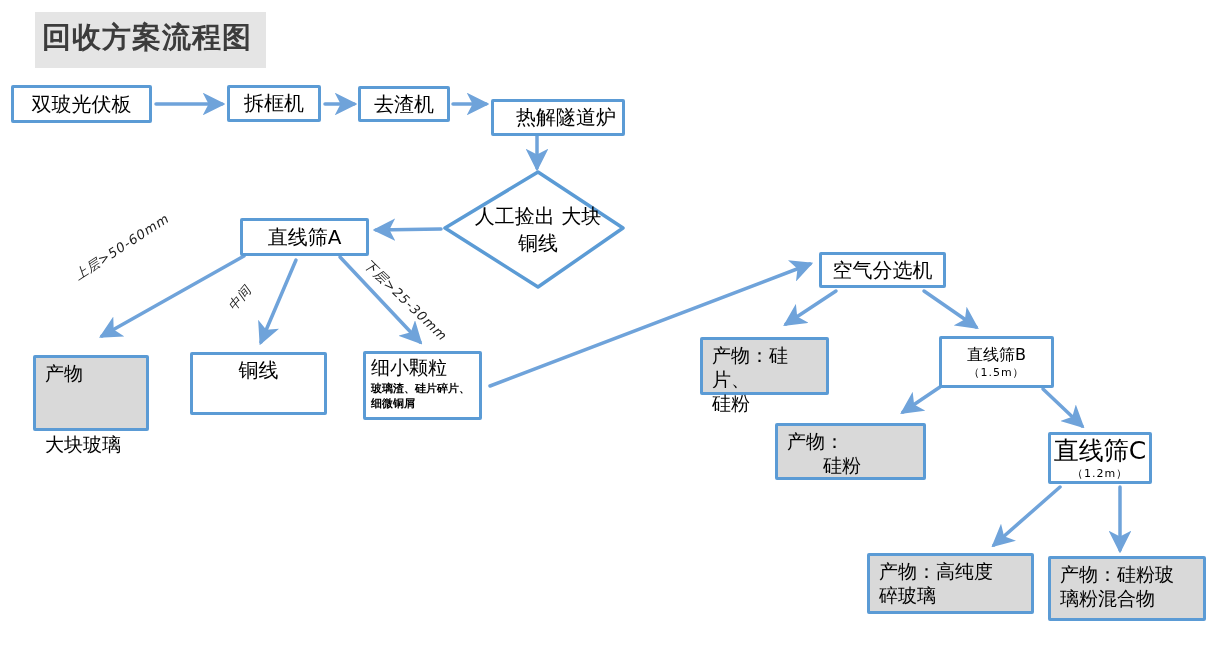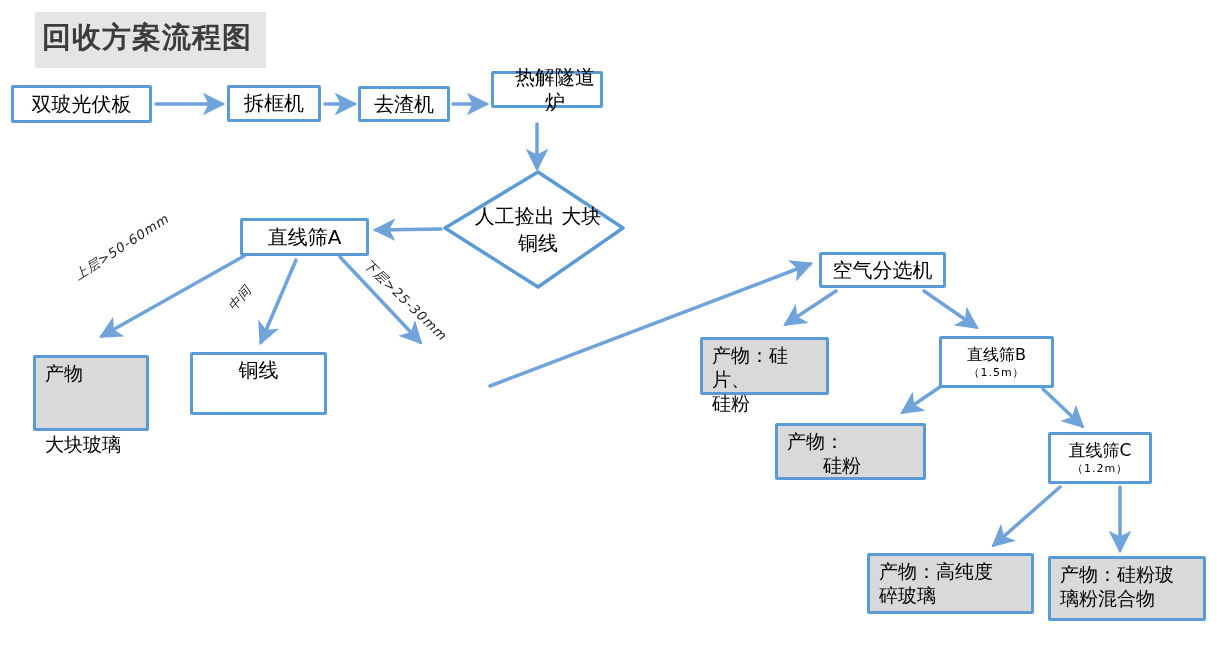--- a/index.html
+++ b/index.html
@@ -75,58 +75,62 @@
     <line x1="1043" y1="389" x2="1082" y2="426" marker-end="url(#ah)"></line>
     <line x1="1060" y1="487" x2="994" y2="545" marker-end="url(#ah)"></line>
     <line x1="1120" y1="487" x2="1120" y2="550" marker-end="url(#ah)"></line>
   </svg>
 
   <div class="page-title">回收方案流程图</div>
 
   <div class="box" style="left:11px; top:85px; width:141px; height:38px;">双玻光伏板</div>
   <div class="box" style="left:227px; top:85px; width:94px; height:37px;">拆框机</div>
   <div class="box" style="left:358px; top:86px; width:92px; height:36px;">去渣机</div>
-  <div class="box" style="left:491px; top:71px; width:112px; height:37px;padding-left:16px;">热解隧道炉</div>
+  <div class="box" style="left:491px; top:99px; width:134px; height:37px;padding-left:16px;">热解隧道炉</div>
 
   <div class="diamond-text">
     <span class="line">人工捡出</span>
     <span class="line">大块铜线</span>
   </div>
 
   <div class="box" style="left:240px; top:218px; width:129px; height:38px;">直线筛A</div>
 
   <div class="edge-label upper">上层&gt;50-60mm</div>
   <div class="edge-label middle">中间</div>
   <div class="edge-label lower">下层&gt;25-30mm</div>
 
   <div class="box gray col leftalign prod" style="left:33px; top:355px; width:116px; height:76px;gap:47px;">
     <span class="line">产物</span>
     <span class="line">大块玻璃</span>
   </div>
   <div class="box topalign" style="left:190px; top:352px; width:137px; height:63px;">铜线</div>
+  <div class="box col leftalign" style="left:363px; top:351px; width:119px; height:69px; padding:2px 3px 2px 5px;">
+    <span class="line" style="font-size:19px;">细小颗粒</span>
+    <span class="detail">玻璃渣、硅片碎片、细微铜屑</span>
+  </div>
 
   <div class="box" style="left:819px; top:252px; width:127px; height:36px;">空气分选机</div>
 
   <div class="box gray col leftalign prod" style="left:700px; top:337px; width:129px; height:58px;">
     <span class="line">产物：硅片、</span>
     <span class="line">硅粉</span>
   </div>
 
   <div class="box col" style="left:939px; top:336px; width:115px; height:52px;">
     <span class="line" style="font-size:16px;">直线筛B</span>
     <span class="sub">（1.5m）</span>
   </div>
 
   <div class="box gray col leftalign prod" style="left:775px; top:423px; width:151px; height:57px;">
     <span class="line">产物：</span>
     <span class="line indent">硅粉</span>
   </div>
 
   <div class="box col" style="left:1048px; top:432px; width:104px; height:52px;">
-    <span class="line" style="font-size:17px;">直线筛C</span>
+    <span class="line" style="font-size:25px;">直线筛C</span>
     <span class="sub">（1.2m）</span>
   </div>
 
   <div class="box gray col leftalign prod" style="left:867px; top:553px; width:167px; height:61px;">
     <span class="line">产物：高纯度</span>
     <span class="line">碎玻璃</span>
   </div>
 
   <div class="box gray col leftalign prod" style="left:1048px; top:556px; width:158px; height:65px;">
     <span class="line">产物：硅粉玻</span>

